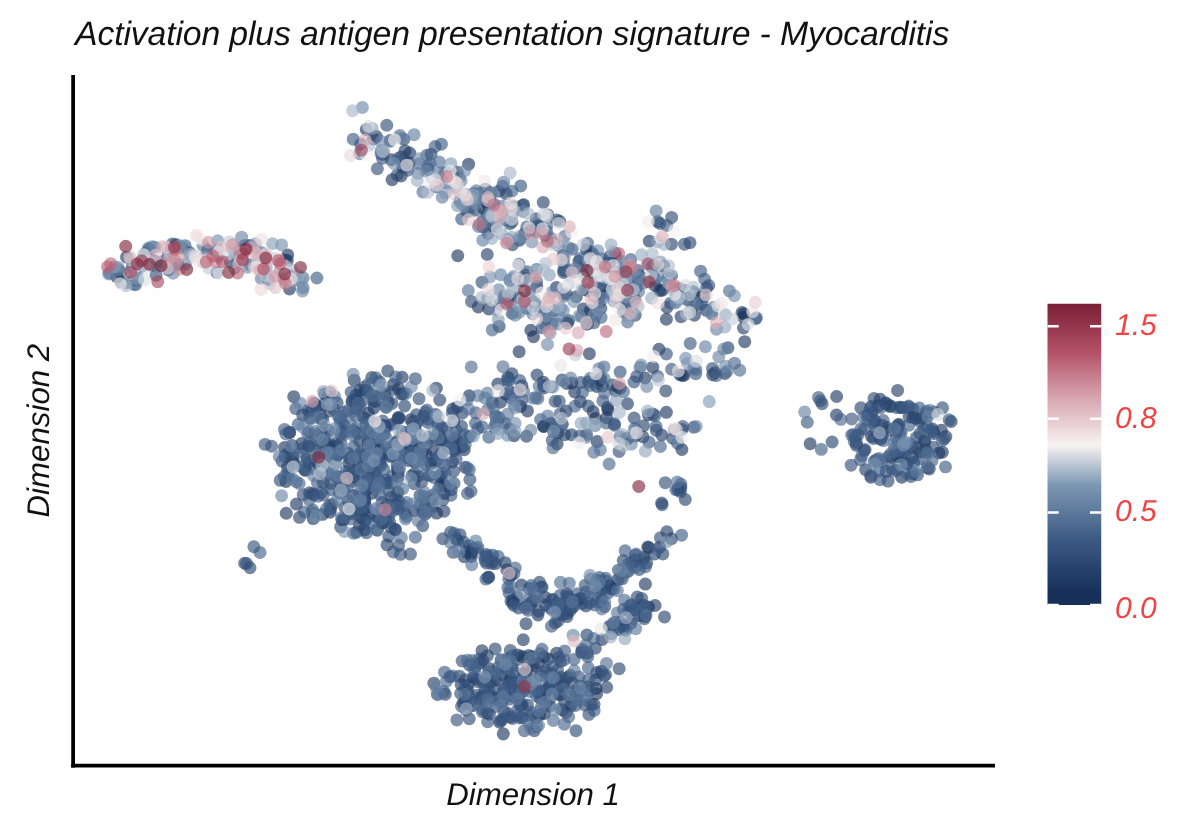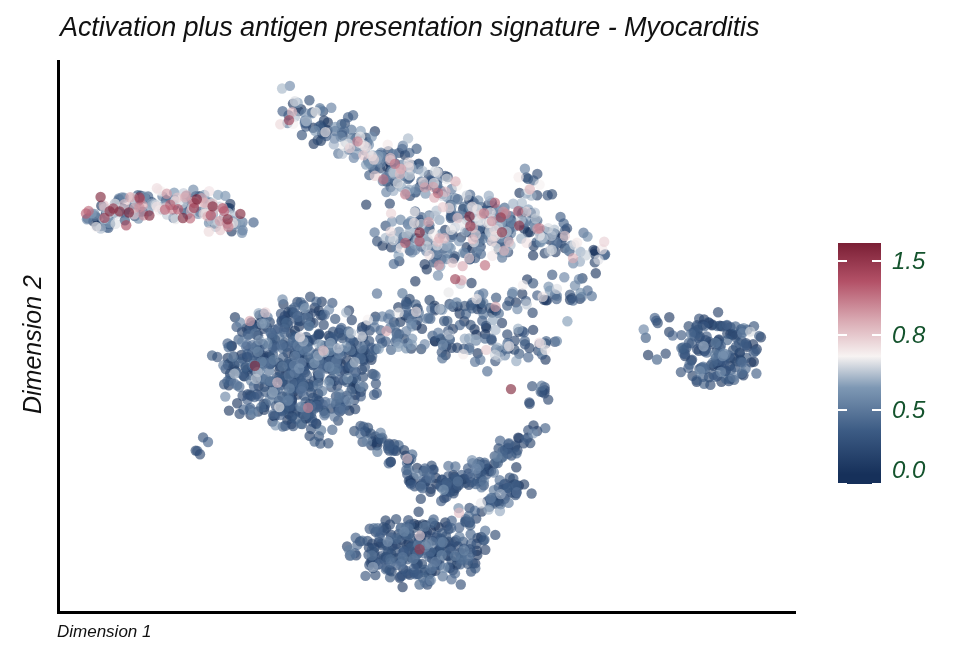--- a/index.html
+++ b/index.html
@@ -48,21 +48,22 @@
     height: 3px;
     background: #000000;
   }
 
   
   #x-axis-label {
     position: absolute;
     left: 57px;
     top: 622px;
     width: 739px;
-    font-size: 17px;
+    text-align: center;
+    font-size: 25px;
     color: #111111;
   }
   #y-axis-label {
     position: absolute;
     left: -248px;
     top: 330px;
     width: 560px;
     text-align: center;
     font-size: 25px;
     color: #111111;
@@ -112,21 +113,21 @@
     width: 9px;
     background: #ffffff;
   }
   .cb-tick.left  { left: 0px; }
   .cb-tick.right { left: 34px; }
 
   .cb-label {
     position: absolute;
     left: 54px;
     font-size: 24px;
-    color: #14532d;
+    color: #ef4444;
     line-height: 24px;
     white-space: nowrap;
   }
 </style>
 </head>
 <body>
 
 <div id="root">
 
   <div id="plot-title">Activation plus antigen presentation signature - Myocarditis</div>
@@ -2492,16 +2493,16 @@
     <div class="cb-tick left" id="cb-tick-l-100" style="top: 91.2346px;"></div>
     <div class="cb-tick right" id="cb-tick-r-100" style="top: 91.2346px;"></div>
     <div class="cb-tick left" id="cb-tick-l-050" style="top: 165.617px;"></div>
     <div class="cb-tick right" id="cb-tick-r-050" style="top: 165.617px;"></div>
     <div class="cb-tick left" id="cb-tick-l-000" style="top: 240px;"></div>
     <div class="cb-tick right" id="cb-tick-r-000" style="top: 240px;"></div>
 
     <div class="cb-label" id="cb-label-3" style="top: 5.85185px;">1.5</div>
     <div class="cb-label" id="cb-label-2" style="top: 80.2346px;">0.8</div>
     <div class="cb-label" id="cb-label-1" style="top: 154.617px;">0.5</div>
-    <div class="cb-label" id="cb-label-0" style="top: 215px;">0.0</div>
+    <div class="cb-label" id="cb-label-0" style="top: 232px;">0.0</div>
   </div>
 
 </div>
 
 </body></html>

